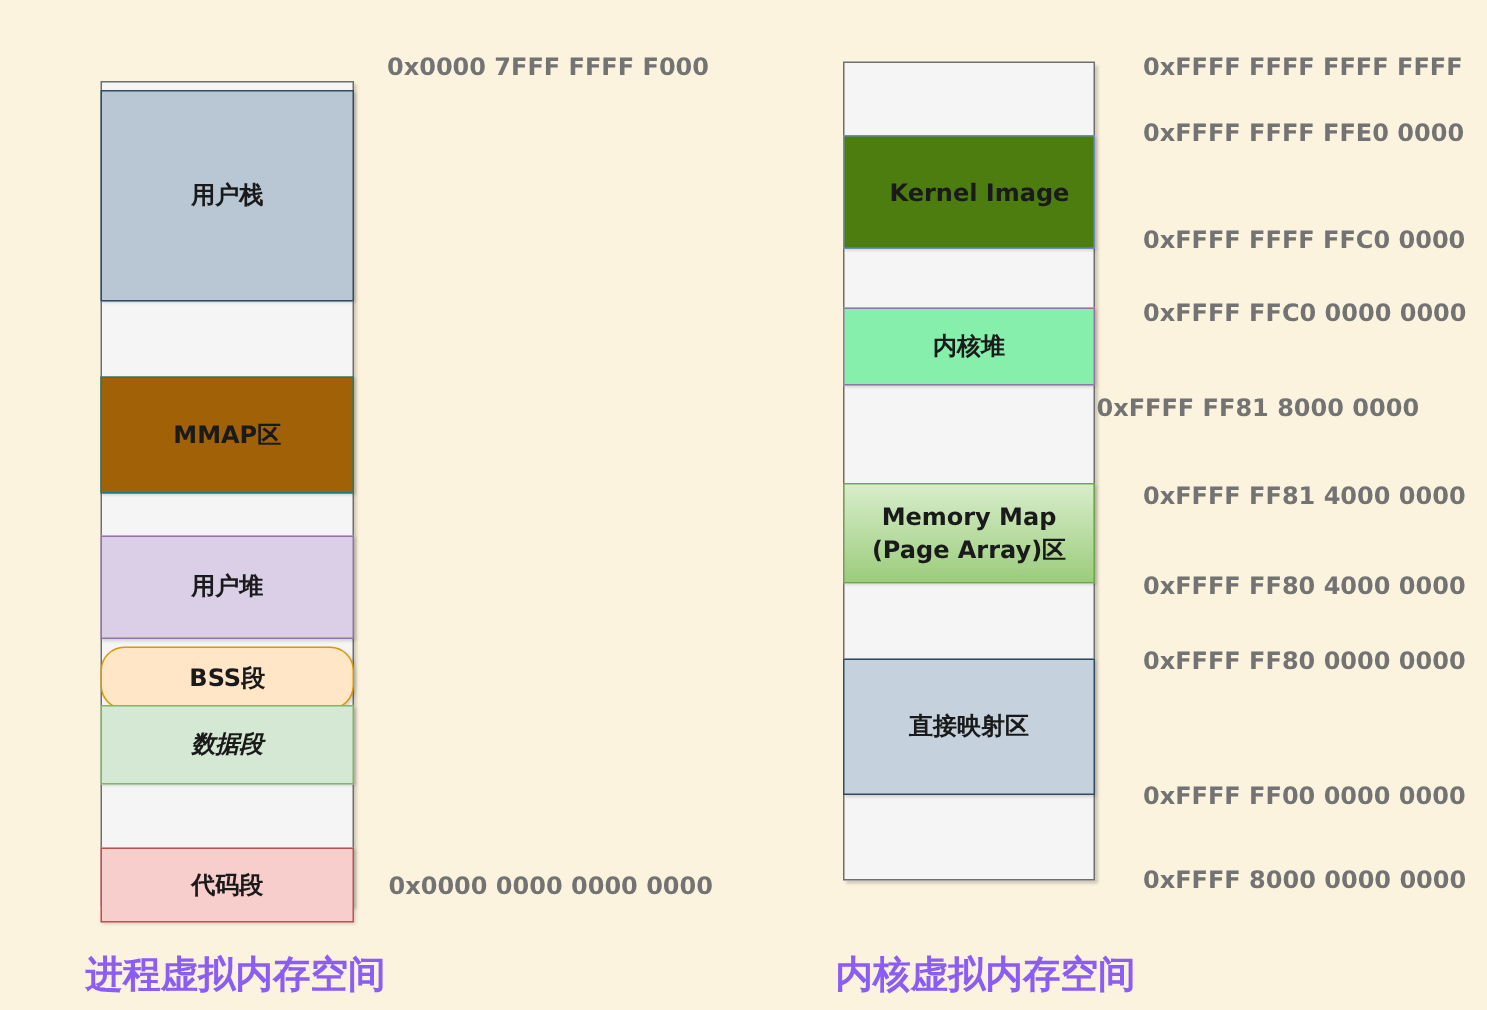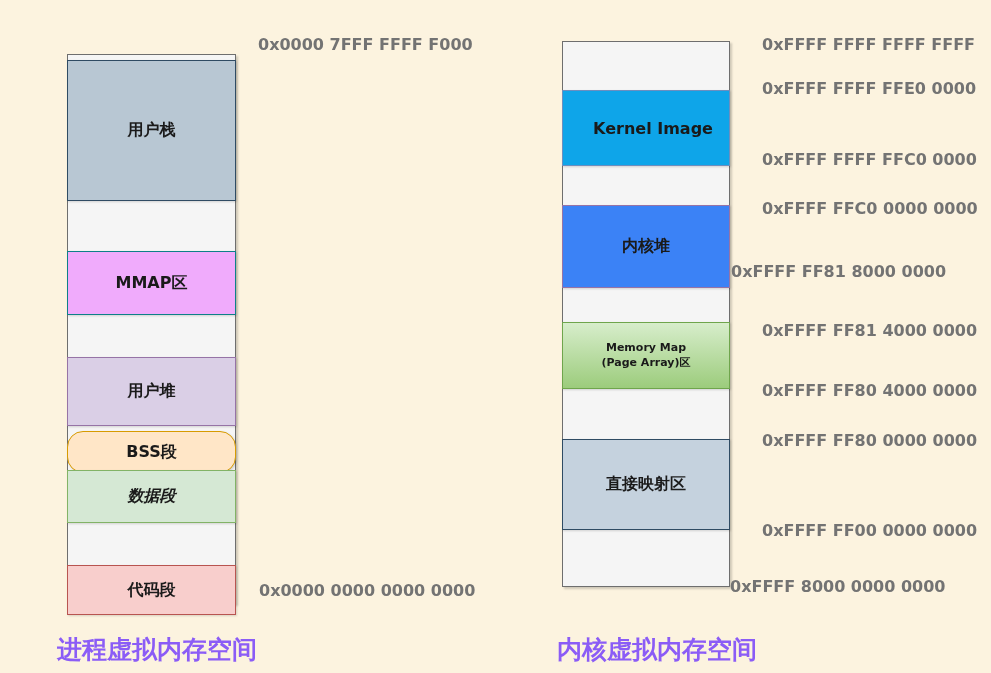--- a/index.html
+++ b/index.html
@@ -17,29 +17,29 @@
   #kernel-column{left:562px;top:41px;width:166px;height:544px;}
   .seg{
     position:absolute;left:-1px;right:-1px;
     display:flex;flex-direction:column;align-items:center;justify-content:center;
     font-weight:bold;font-size:16px;text-align:center;
     border:1px solid;box-sizing:border-box;
     box-shadow:1px 1px 2px rgba(0,0,0,0.15);
   }
   
   .seg-user-stack {top:5px;  height:141px;background:#B8C7D3;border-color:#2F4B63;}
-  .seg-mmap       {top:196px;height:64px; background:#f0abfc;border-color:#0E8088;}
+  .seg-mmap       {top:196px;height:78px; background:#a16207;border-color:#0E8088;}
   .seg-user-heap  {top:302px;height:69px; background:#DACFE6;border-color:#9673A6;}
   .seg-bss        {top:376px;height:42px; background:#FFE6C7;border-color:#D79B00;border-radius:16px;}
   .seg-data       {top:415px;height:53px; background:#D5E8D4;border-color:#82B366;font-style:italic;}
   .seg-code       {top:474px;height:50px; background:#F8CECC;border-color:#B85450;margin-top:36px;}
   
-  .seg-kernel-image {top:48px; height:76px;background:#0ea5e9;border-color:#6C8EBF;padding-left:14px;}
-  .seg-kernel-heap  {top:163px;height:83px;background:#3b82f6;border-color:#9673A6;}
-  .seg-memory-map   {top:280px;height:67px;font-size:11px;line-height:1.35;
+  .seg-kernel-image {top:48px; height:76px;background:#4d7c0f;border-color:#6C8EBF;padding-left:14px;}
+  .seg-kernel-heap  {top:163px;height:52px;background:#86efac;border-color:#9673A6;}
+  .seg-memory-map   {top:280px;height:67px;font-size:16px;line-height:1.35;
                      background:linear-gradient(#D7EDCB,#9CCC7C);border-color:#6FA54C;}
   .seg-direct-map   {top:397px;height:91px;background:#C5D2DE;border-color:#2F4B63;}
 
   .addr{
     position:absolute;font-weight:bold;font-size:16px;white-space:nowrap;color:#737373;
   }
   .diagram-title{
     position:absolute;font-weight:bold;font-size:25px;white-space:nowrap;color:#8b5cf6;
   }
 </style>
@@ -89,15 +89,15 @@
 
 <div class="addr" style="left:762px;top:35px;">0xFFFF FFFF FFFF FFFF</div>
 <div class="addr" style="left:762px;top:79px;">0xFFFF FFFF FFE0 0000</div>
 <div class="addr" style="left:762px;top:150px;">0xFFFF FFFF FFC0 0000</div>
 <div class="addr" style="left:762px;top:199px;">0xFFFF FFC0 0000 0000</div>
 <div class="addr" style="left:731px;top:262px;">0xFFFF FF81 8000 0000</div>
 <div class="addr" style="left:762px;top:321px;">0xFFFF FF81 4000 0000</div>
 <div class="addr" style="left:762px;top:381px;">0xFFFF FF80 4000 0000</div>
 <div class="addr" style="left:762px;top:431px;">0xFFFF FF80 0000 0000</div>
 <div class="addr" style="left:762px;top:521px;">0xFFFF FF00 0000 0000</div>
-<div class="addr" style="left:730px;top:577px;">0xFFFF 8000 0000 0000</div>
+<div class="addr" style="left:762px;top:577px;">0xFFFF 8000 0000 0000</div>
 
 <div class="diagram-title" style="left:557px;top:633px;">内核虚拟内存空间</div>
 
 </body></html>

